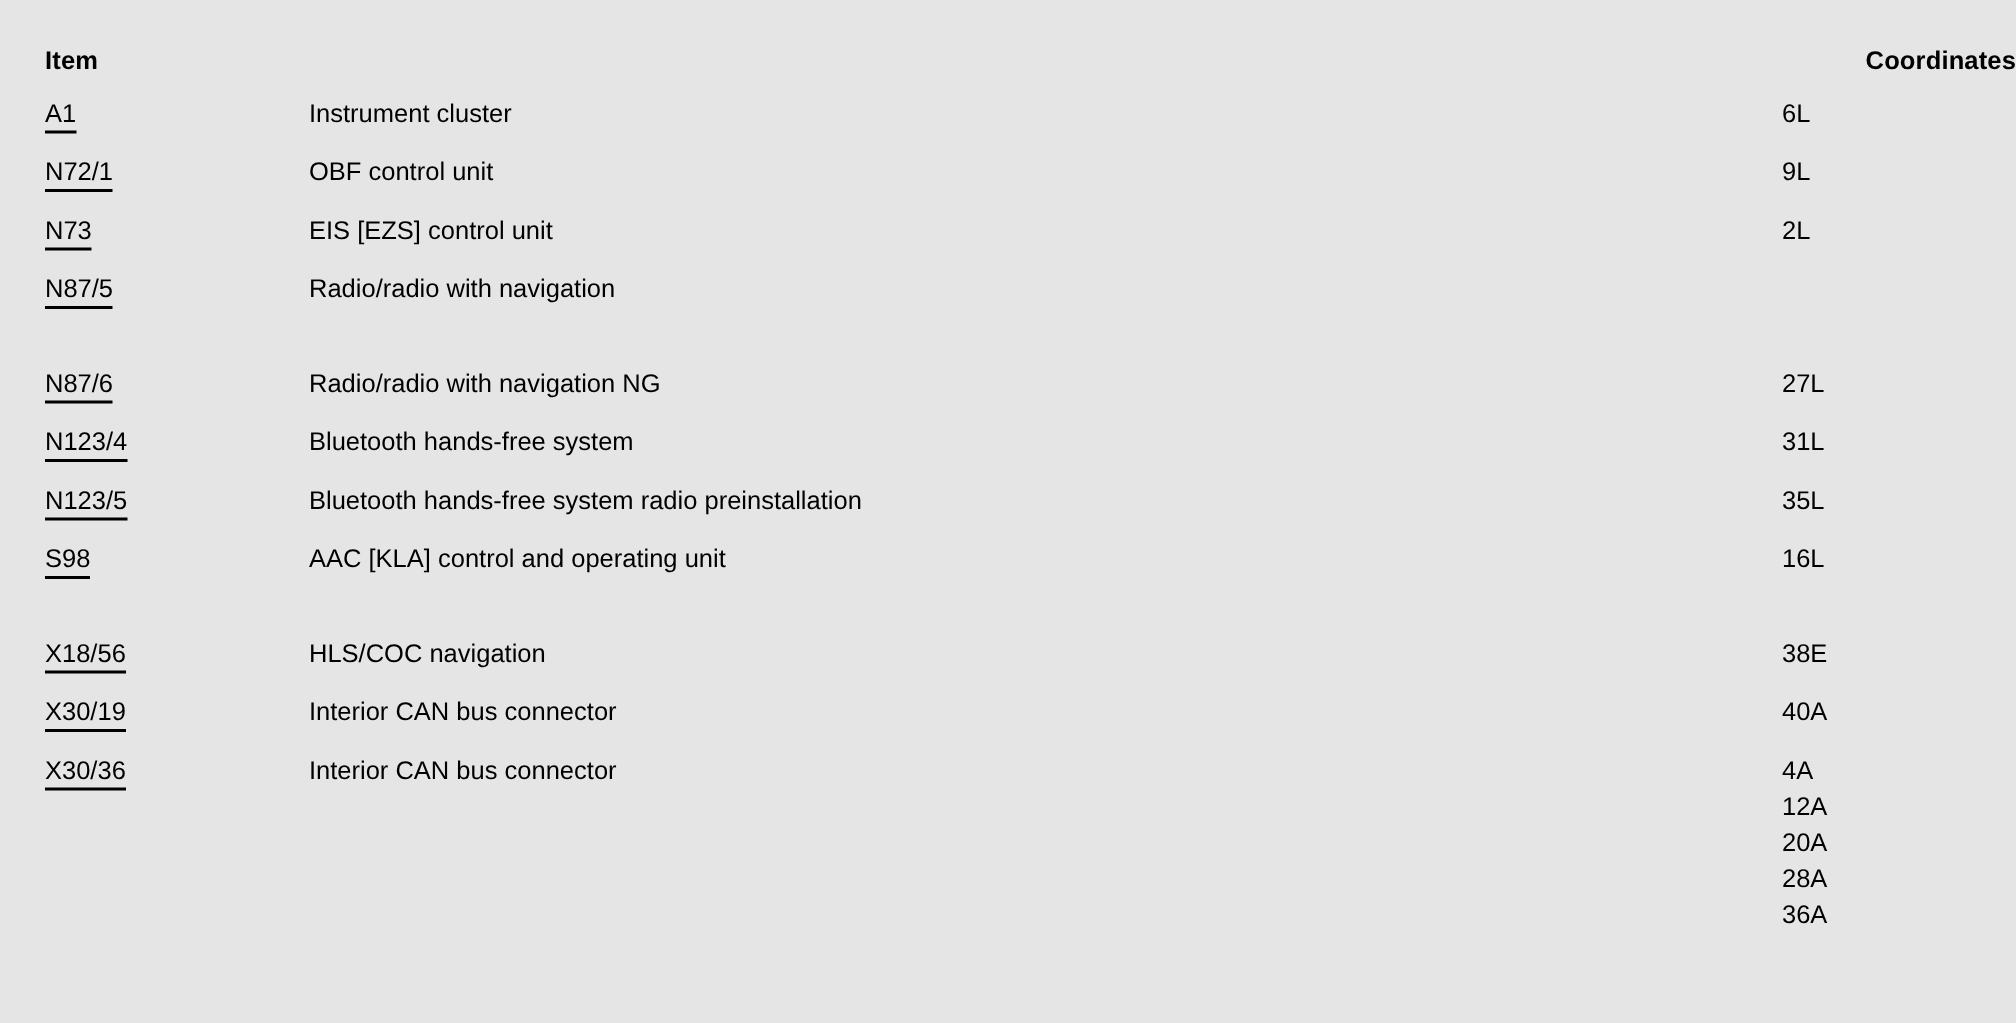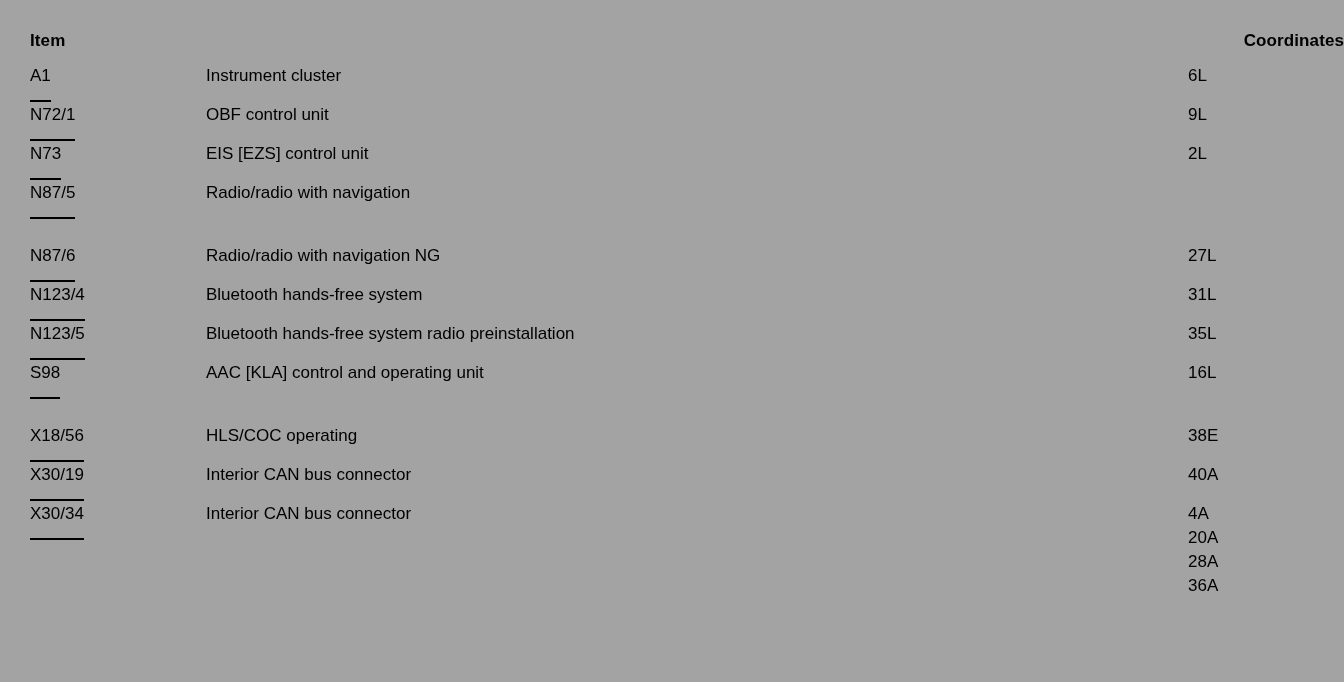--- a/index.html
+++ b/index.html
@@ -14,21 +14,21 @@
     overflow: hidden;
     font-family: "Liberation Sans", sans-serif;
     color: #000000;
     -webkit-font-smoothing: none;
   }
 
   #legend-sheet {
     position: relative;
     width: 1344px;
     height: 682px;
-    background: #a3a3a3;
+    background: #e5e5e5;
     text-decoration: underline;
   }
 
   
   .col-item   { position: absolute; left: 30px;   width: 170px; }
   .col-desig  { position: absolute; left: 206px;  width: 960px; }
   .col-coord  { position: absolute; left: 1188px; width: 156px; }
 
   
   .header-row {
@@ -61,21 +61,21 @@
   }
   .cell {
     font-size: 17px;
     font-weight: normal;
     line-height: 24px;
     white-space: nowrap;
   }
   .item-code {
     display: inline-block;
     border-bottom: 2px solid #000000;
-    padding-bottom: 14px;
+    padding-bottom: 1px;
     line-height: 21px;
   }
   .coord-line {
     display: block;
     line-height: 24px;
     white-space: nowrap;
   }
 </style>
 </head>
 <body>
@@ -138,37 +138,38 @@
       </div>
       <div class="row" style="top: 361px;">
         <div class="col-item cell"><span class="item-code">S98</span></div>
         <div class="col-desig cell">AAC [KLA] control and operating unit</div>
         <div class="col-coord cell">
           <span class="coord-line">16L</span>
         </div>
       </div>
       <div class="row" style="top: 424px;">
         <div class="col-item cell"><span class="item-code">X18/56</span></div>
-        <div class="col-desig cell">HLS/COC operating</div>
+        <div class="col-desig cell">HLS/COC navigation</div>
         <div class="col-coord cell">
           <span class="coord-line">38E</span>
         </div>
       </div>
       <div class="row" style="top: 463px;">
         <div class="col-item cell"><span class="item-code">X30/19</span></div>
         <div class="col-desig cell">Interior CAN bus connector</div>
         <div class="col-coord cell">
           <span class="coord-line">40A</span>
         </div>
       </div>
       <div class="row" style="top: 502px;">
-        <div class="col-item cell"><span class="item-code">X30/34</span></div>
+        <div class="col-item cell"><span class="item-code">X30/36</span></div>
         <div class="col-desig cell">Interior CAN bus connector</div>
         <div class="col-coord cell">
           <span class="coord-line">4A</span>
+          <span class="coord-line">12A</span>
           <span class="coord-line">20A</span>
           <span class="coord-line">28A</span>
           <span class="coord-line">36A</span>
         </div>
       </div>
     </div>
 
 </div>
 
 </body></html>

